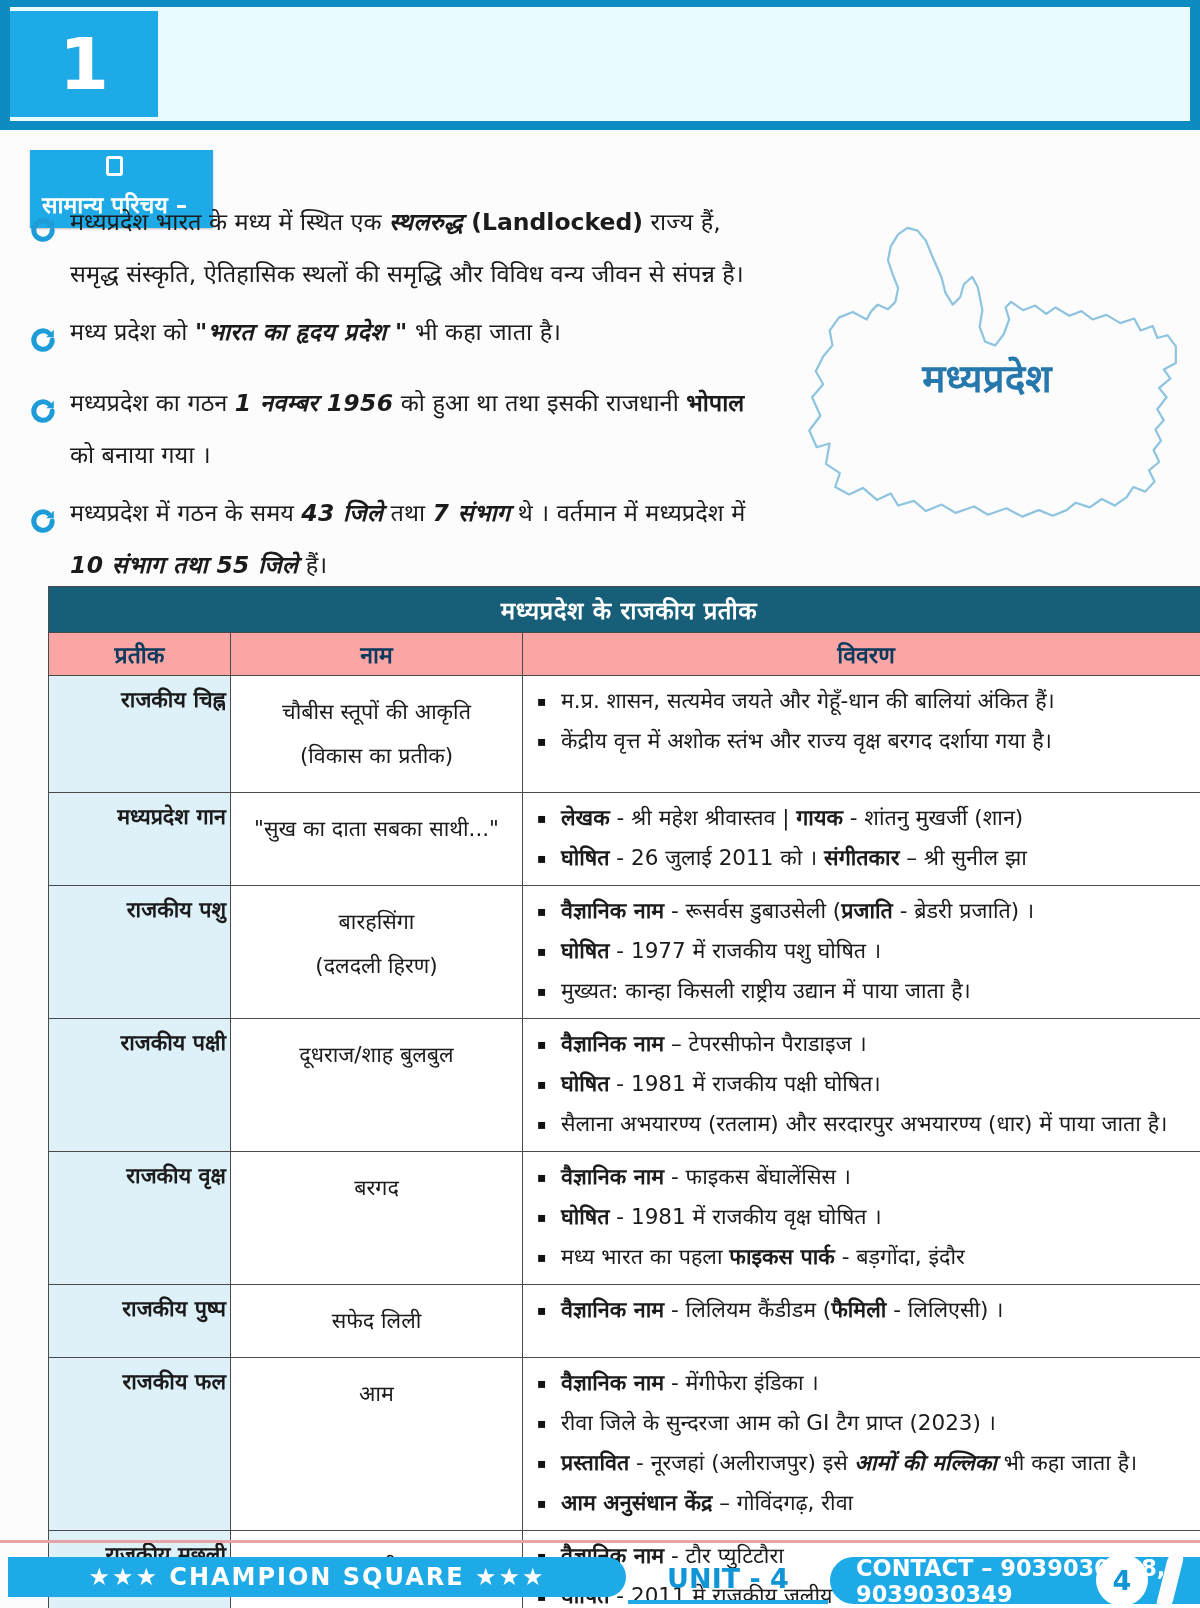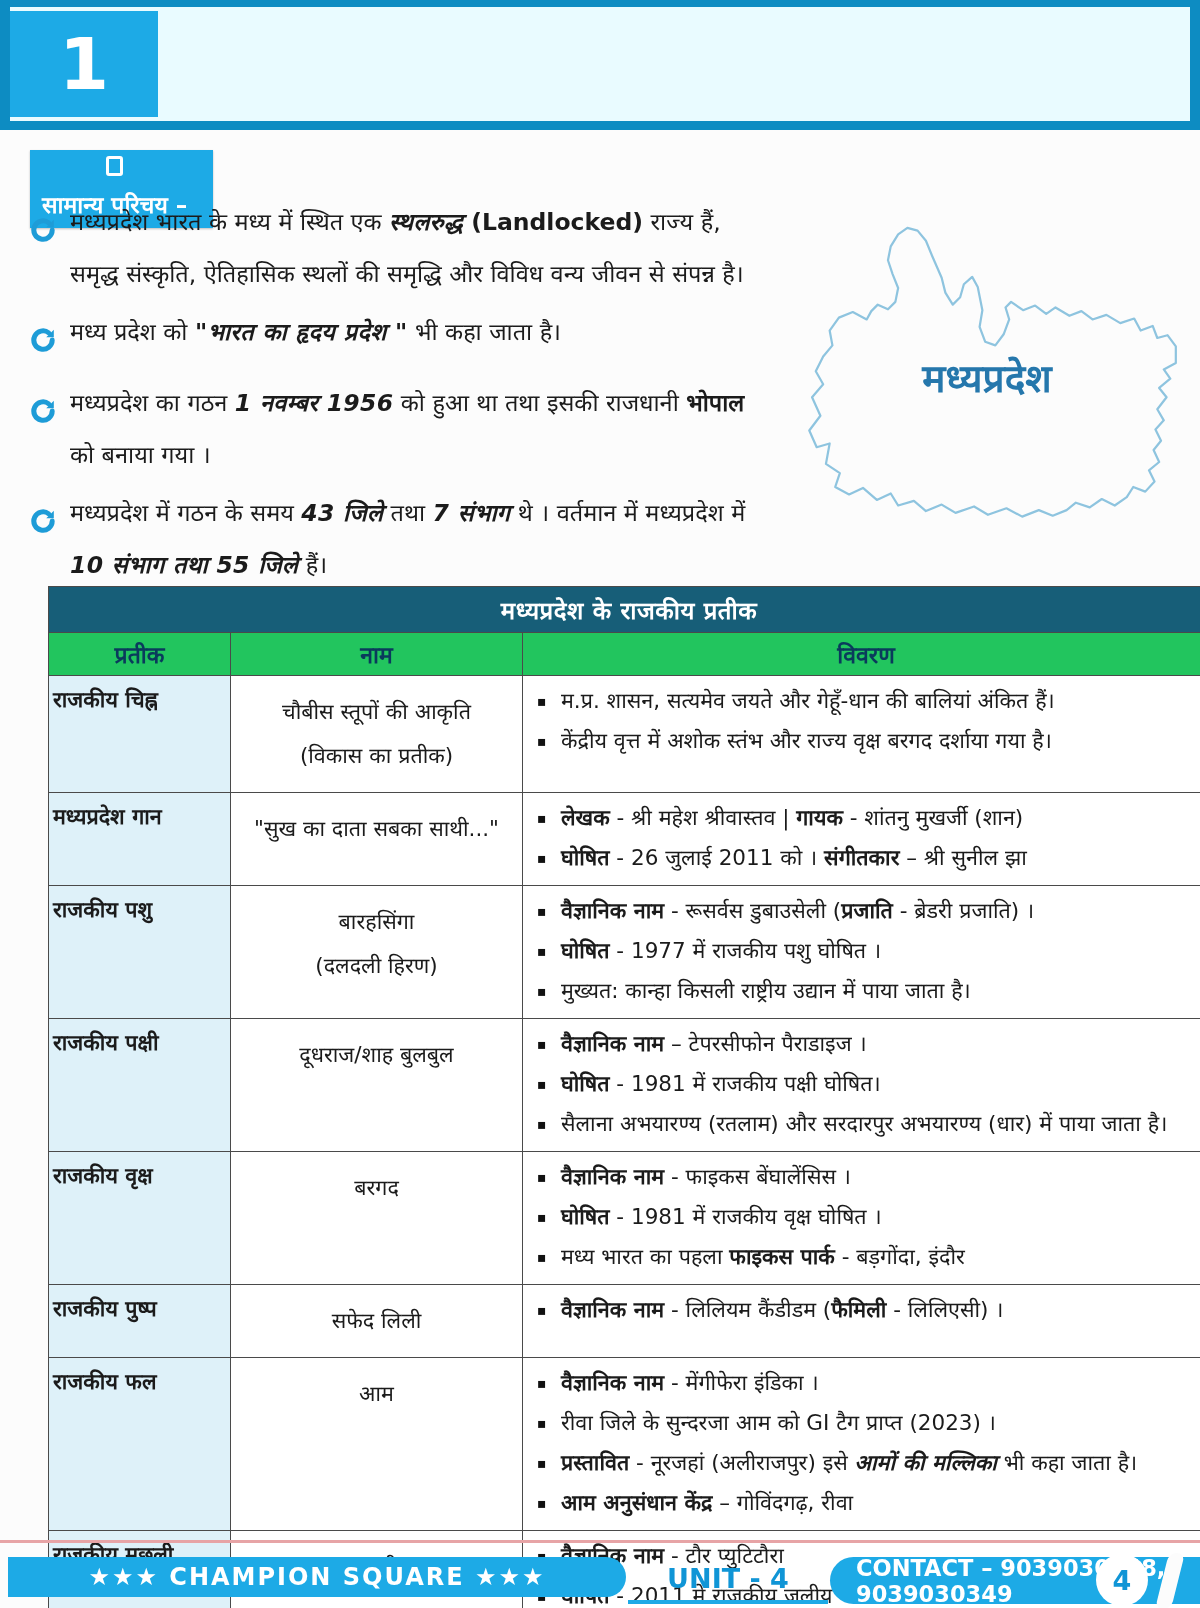--- a/index.html
+++ b/index.html
@@ -74,25 +74,25 @@
     font-size:21.5px; background:#fff;margin-left:28px;
   }
   .symbols-table col.c1{ width:182px; }
   .symbols-table col.c2{ width:292px; }
   .symbols-table td,.symbols-table th{ border:1.6px solid #4a4a4a; vertical-align:top; }
   .tbl-title{
     background:#175e78; color:#fff; font-size:24px; font-weight:bold;
     text-align:center; padding:6px 4px; letter-spacing:.5px;
   }
   .tbl-head th{
-    background:#22c55e; color:#0a3a5c; font-size:23px; font-weight:bold;
+    background:#fca5a5; color:#0a3a5c; font-size:23px; font-weight:bold;
     text-align:center; padding:5px 4px;
   }
   .cell-symbol{
-    background:#def1f9; font-weight:bold; text-align:left; padding:8px 4px;
+    background:#def1f9; font-weight:bold; text-align:right; padding:8px 4px;
   }
   .cell-name{ text-align:center; padding:14px 6px; }
   .cell-name .nline{ line-height:44px; }
   .cell-details{ padding:5px 10px 7px 14px; }
   .detail-line{
     display:flex; gap:12px; line-height:36px; padding:2px 0;
   }
   .sq-bullet{ flex:0 0 12px; font-size:14px; line-height:36px; color:#111; }
   .detail-text{ flex:1; }
 

